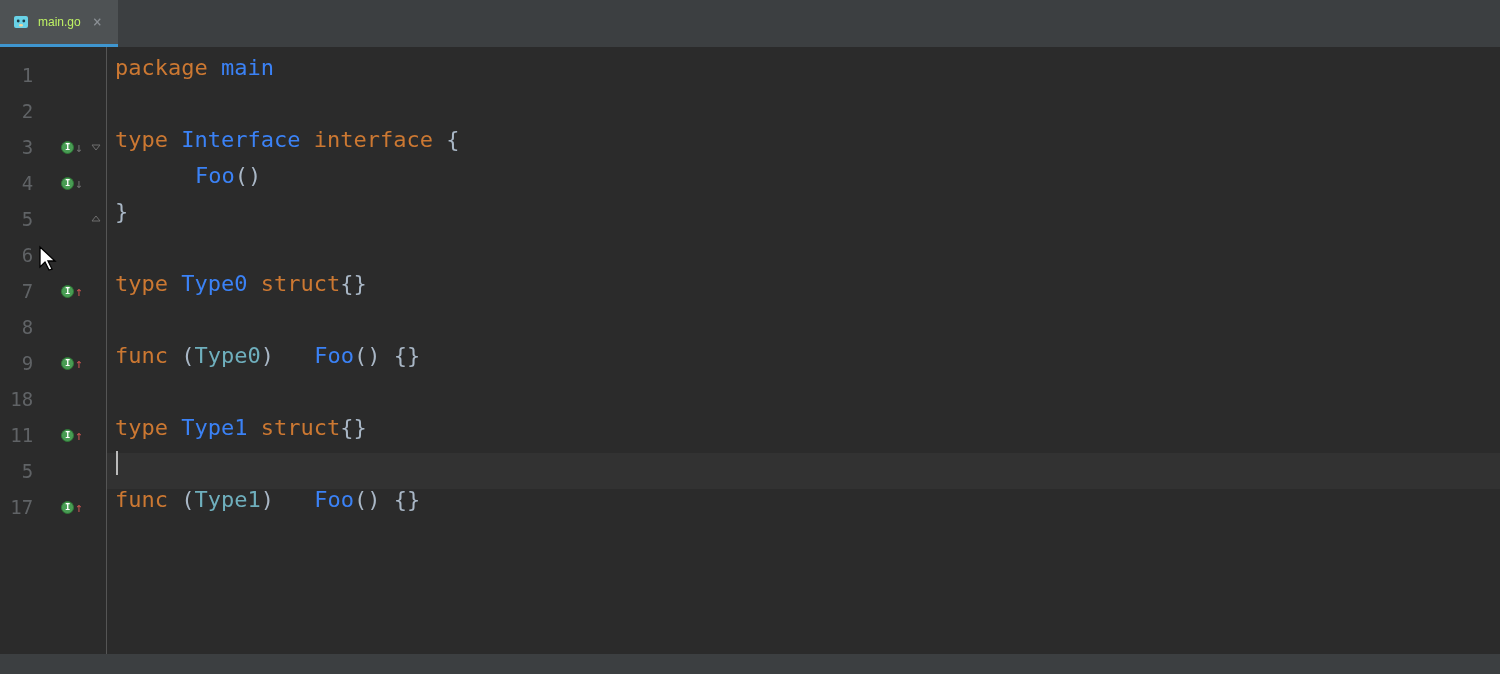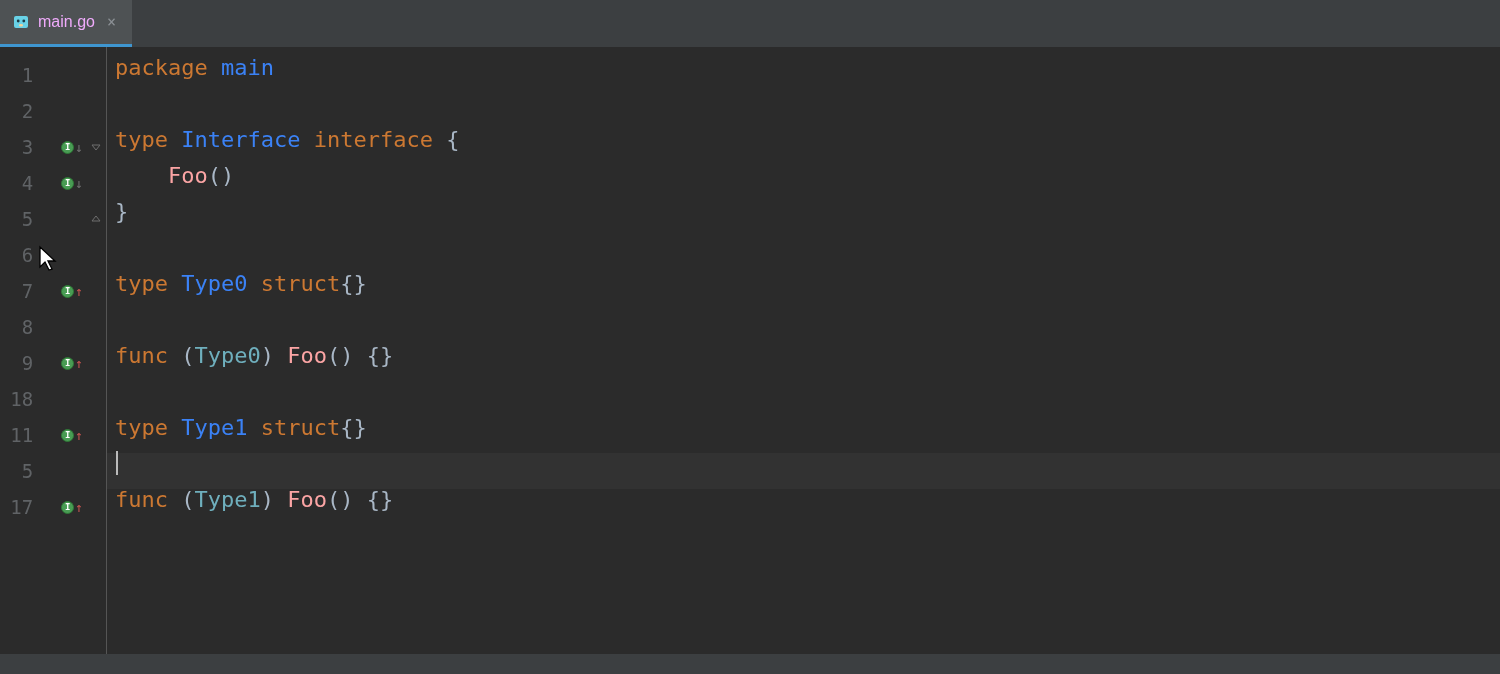--- a/index.html
+++ b/index.html
@@ -27,22 +27,22 @@
       position: relative;
     }
     .tab-icon {
       width: 18px;
       height: 18px;
       display: flex;
       align-items: center;
       justify-content: center;
     }
     .tab-label {
-      color: #f0abfc;
-      font-size: 16px;
+      color: #bef264;
+      font-size: 12px;
       font-family: -apple-system, "Segoe UI", Arial, sans-serif;
     }
     .tab-close {
       color: #8a8f94;
       font-size: 15px;
       cursor: pointer;
       padding: 2px 4px;
     }
     .editor-container {
       display: flex;
@@ -124,21 +124,21 @@
     .code-row {
       height: 36px;
       display: flex;
       align-items: center;
       font-size: 22px;
       white-space: pre;
     }
     .kw { color: #cc7832; }
     .ident { color: #3b82f6; }
     .typename { color: #6fafbd; }
-    .methodname { color: #fca5a5; }
+    .methodname { color: #3b82f6; margin-left: 27px; }
     .punct { color: #a9b7c6; }
     .current-line {
       background: #323232;
       position: absolute;
       left: 0;
       right: 0;
       height: 36px;
       z-index: 0;
     }
     .code-row > span { position: relative; z-index: 1; }

